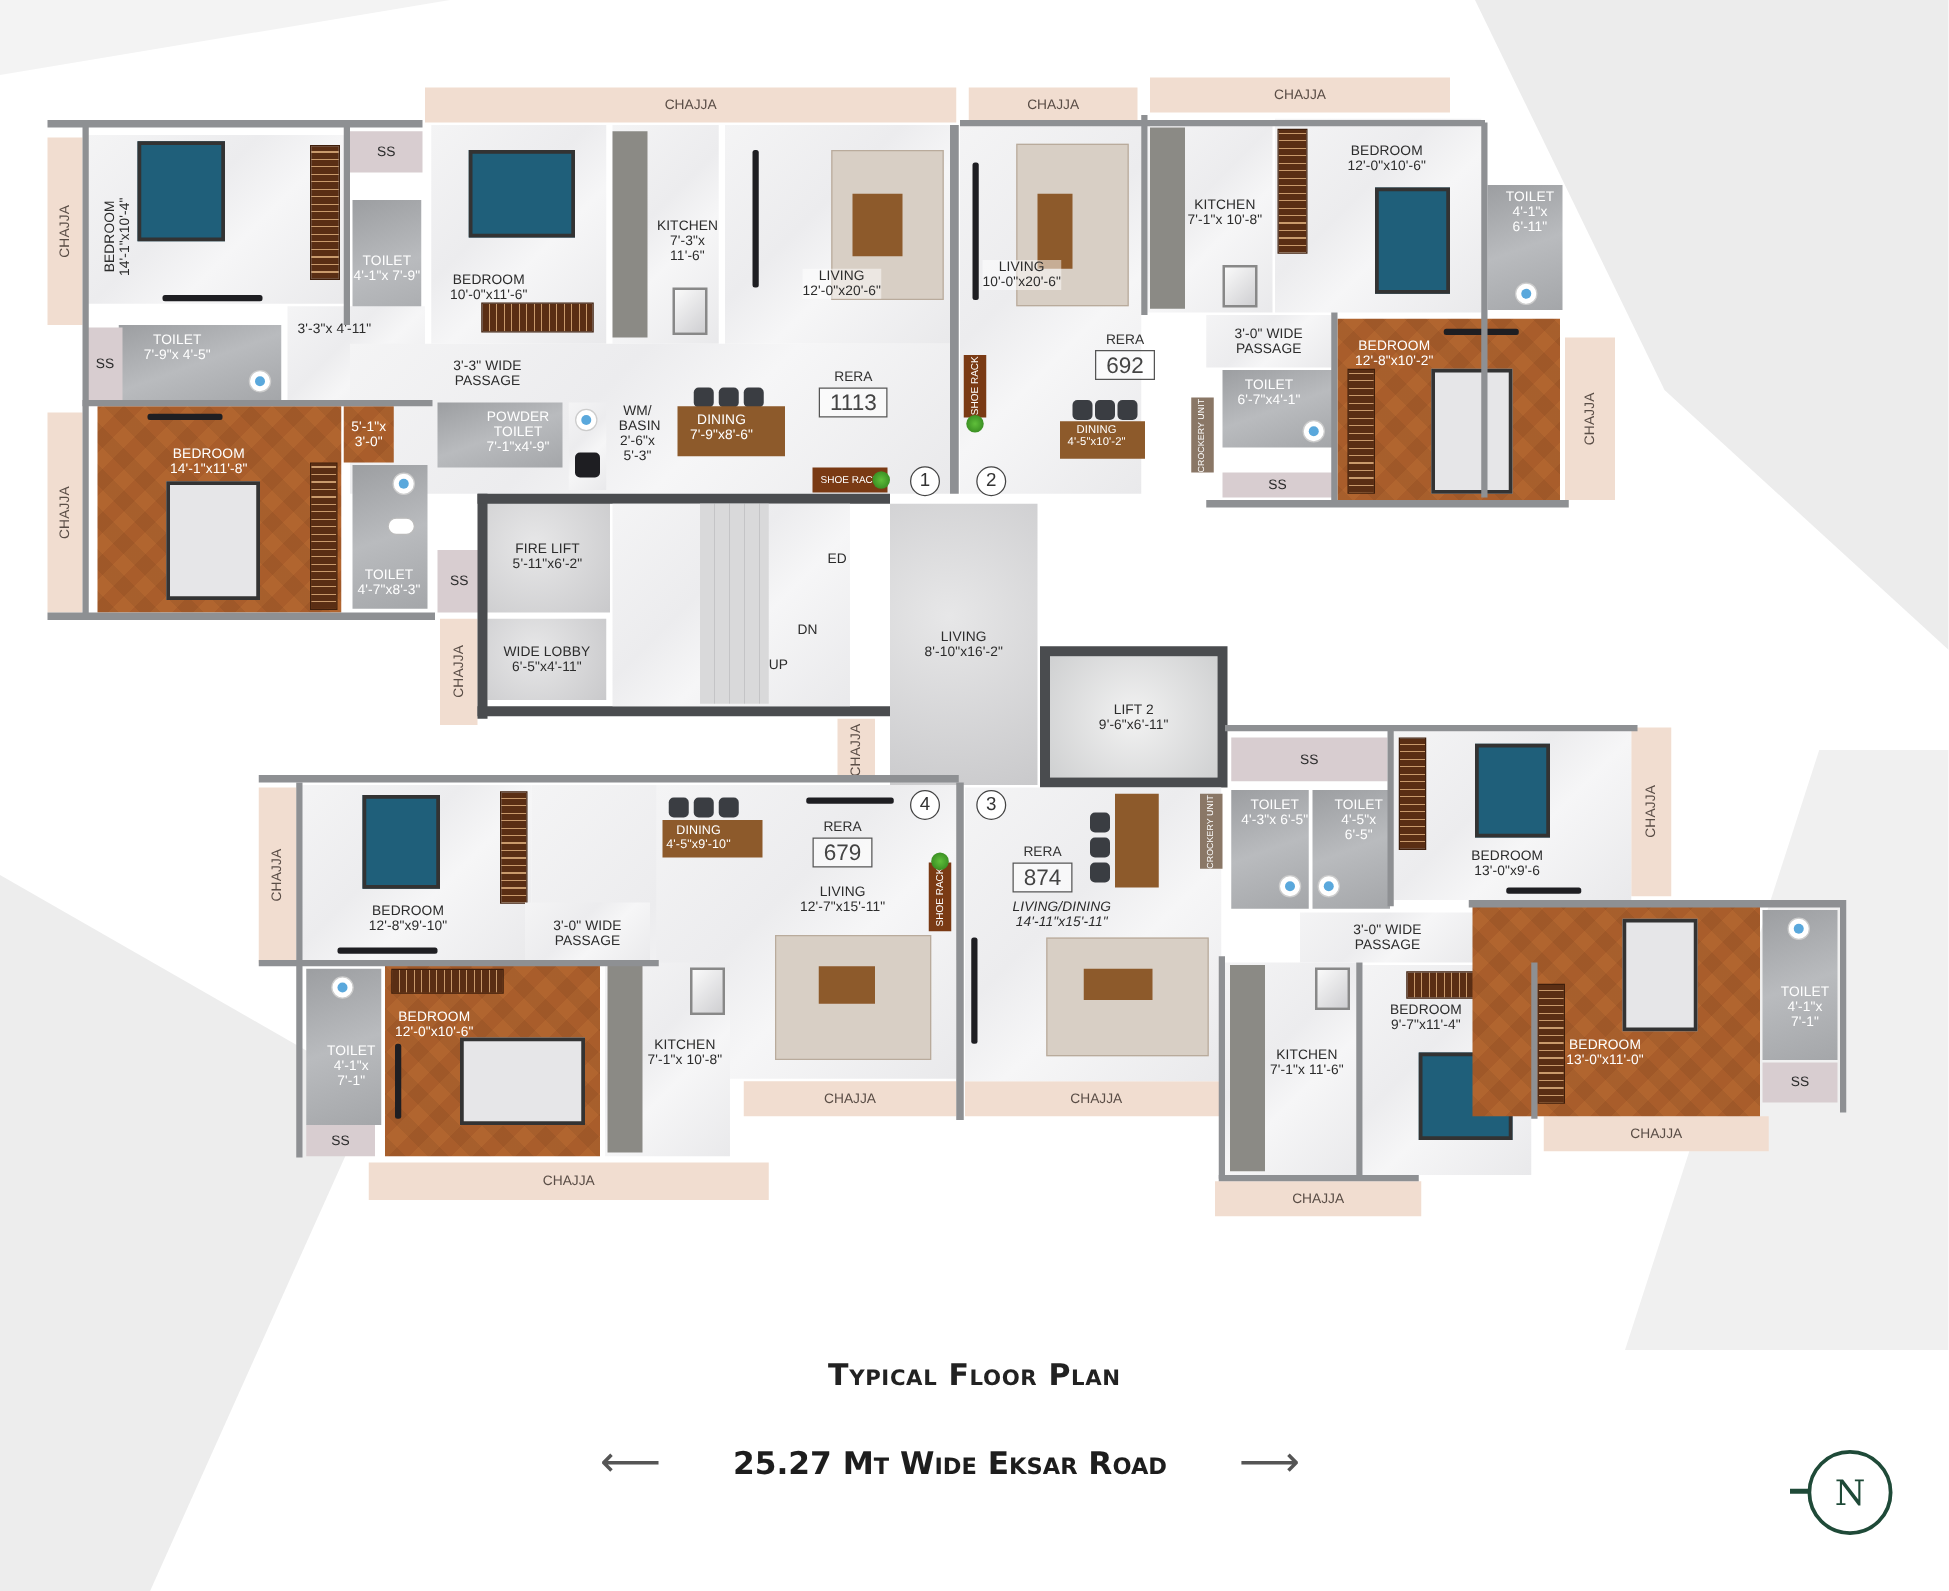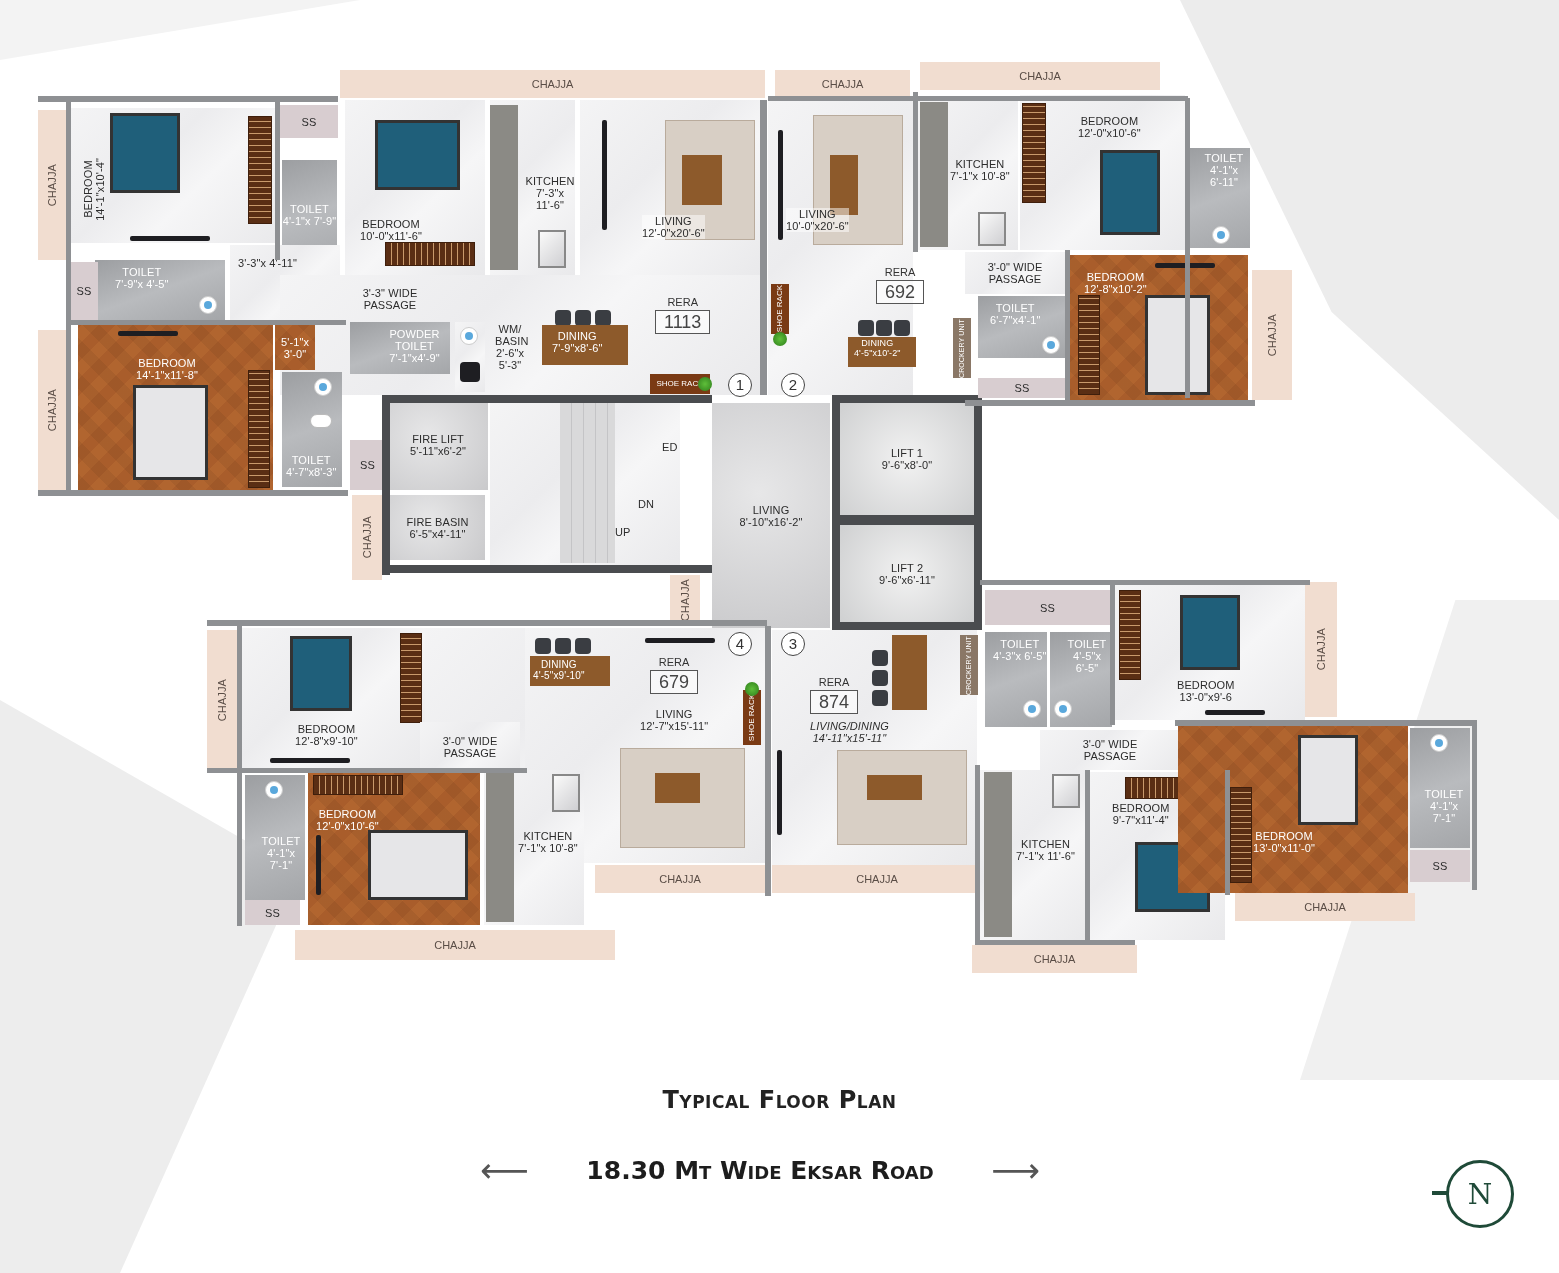--- a/index.html
+++ b/index.html
@@ -212,36 +212,33 @@
   <div class="wall" style="left:38px;top:490px;width:310px;height:6px;"></div>
   <div class="wall" style="left:66px;top:100px;width:5px;height:392px;"></div>
   <div class="wall" style="left:275px;top:100px;width:5px;height:160px;"></div>
   <div class="wall" style="left:760px;top:100px;width:7px;height:295px;"></div>
   <div class="wall" style="left:66px;top:320px;width:280px;height:5px;"></div>
 
   <div class="room lobby" style="left:388px;top:400px;width:100px;height:90px;">
     <span class="lbl"><span>FIRE LIFT</span><br><span>5'-11"x6'-2"</span></span>
   </div>
   <div class="room lobby" style="left:390px;top:495px;width:95px;height:65px;">
-    <span class="lbl"><span>FIRE BASIN</span><br><span>6'-5"x4'-11"</span></span>
+    <span class="lbl"><span>WIDE LOBBY</span><br><span>6'-5"x4'-11"</span></span>
   </div>
   <div class="wall-dark" style="left:382px;top:395px;width:8px;height:180px;"></div>
   <div class="wall-dark" style="left:382px;top:395px;width:330px;height:8px;"></div>
   <div class="wall-dark" style="left:382px;top:565px;width:330px;height:8px;"></div>
   <div class="room marble" style="left:490px;top:403px;width:190px;height:162px;">
     <div class="stairs" style="left:70px;top:0;width:55px;height:160px;"></div>
     <span class="lbl" style="position:absolute;left:148px;top:95px;">DN</span>
     <span class="lbl" style="position:absolute;left:125px;top:123px;">UP</span>
     <span class="lbl" style="position:absolute;left:172px;top:38px;">ED</span>
   </div>
   <div class="room lobby" style="left:712px;top:403px;width:118px;height:225px;">
     <span class="lbl"><span>LIVING</span><br><span>8'-10"x16'-2"</span></span>
-  </div>
-  <div class="room liftbox" style="left:832px;top:395px;width:150px;height:128px;">
-    <span class="lbl"><span>LIFT 1</span><br><span>9'-6"x8'-0"</span></span>
   </div>
   <div class="room liftbox" style="left:832px;top:517px;width:150px;height:113px;">
     <span class="lbl"><span>LIFT 2</span><br><span>9'-6"x6'-11"</span></span>
   </div>
 
   <div class="room marble" style="left:768px;top:100px;width:145px;height:295px;">
     <div class="tv" style="left:10px;top:30px;width:5px;height:110px;"></div>
     <div class="sofa" style="left:45px;top:15px;width:90px;height:130px;"></div>
     <div class="table" style="left:62px;top:55px;width:28px;height:60px;"></div>
     <span class="lbl" style="position:absolute;left:18px;top:108px;background:rgba(255,255,255,0.5);"><span>LIVING</span><br><span>10'-0"x20'-6"</span></span>
@@ -429,21 +426,21 @@
   <div class="wall" style="left:1472px;top:720px;width:5px;height:170px;"></div>
   <div class="wall" style="left:975px;top:765px;width:5px;height:178px;"></div>
   <div class="wall" style="left:975px;top:940px;width:160px;height:5px;"></div>
   <div class="wall" style="left:1085px;top:770px;width:5px;height:170px;"></div>
   <div class="wall" style="left:1225px;top:770px;width:5px;height:125px;"></div>
 </div>
 
 <div class="title">Typical Floor Plan</div>
 <div class="road">
   <span class="arrow">⟵</span>
-  <span class="txt">18.30 Mt Wide Eksar Road</span>
+  <span class="txt">25.27 Mt Wide Eksar Road</span>
   <span class="arrow">⟶</span>
 </div>
 <div class="north">
   <div class="tick"></div>
   <div class="ring">
       <span>N</span>
     </div>
 </div>
 
 </body></html>

